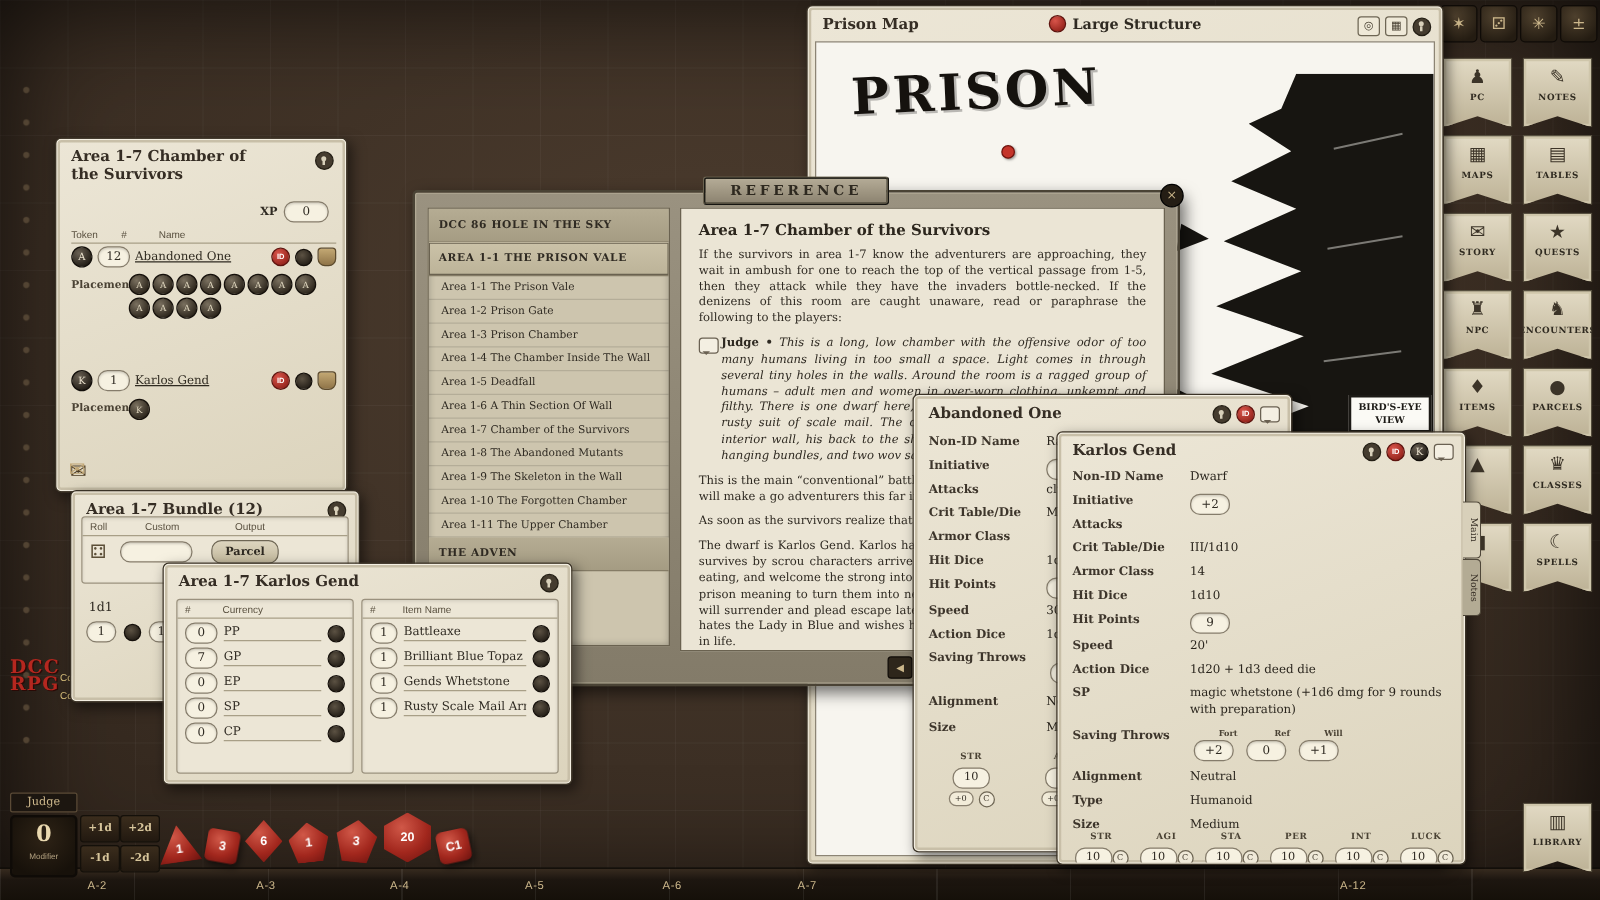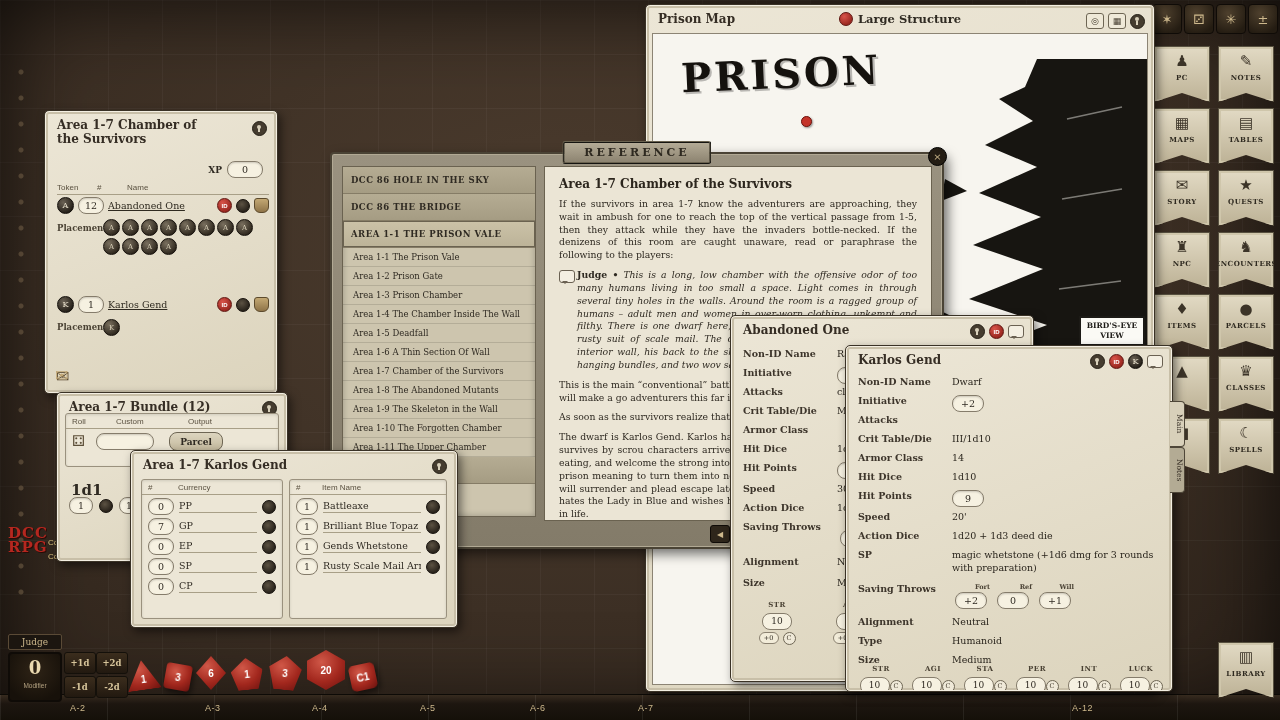--- a/index.html
+++ b/index.html
@@ -377,21 +377,20 @@
     <span class="placelab" style="position:absolute;left:12px;top:211px;">Placement:</span>
     <span class="ptoken" style="position:absolute;left:58px;top:208px;">K</span>
     <span style="position:absolute;left:10px;bottom:8px;font-size:16px;color:#c2a877;text-shadow:1px 1px 0 #4a3a22;">✉</span>
   </div>
 
   <div id="reference">
     <div id="ref-plaque">REFERENCE</div>
     <div id="ref-close">×</div>
     <div id="ref-nav">
       <div class="nav-item hdr">DCC 86 HOLE IN THE SKY</div>
-      <div class="nav-item hdr">DCC 86 THE BRIDGE</div>
       <div class="nav-item hdr sel">AREA 1-1 THE PRISON VALE</div>
       <div class="nav-item">Area 1-1 The Prison Vale</div>
       <div class="nav-item">Area 1-2 Prison Gate</div>
       <div class="nav-item">Area 1-3 Prison Chamber</div>
       <div class="nav-item">Area 1-4 The Chamber Inside The Wall</div>
       <div class="nav-item">Area 1-5 Deadfall</div>
       <div class="nav-item">Area 1-6 A Thin Section Of Wall</div>
       <div class="nav-item">Area 1-7 Chamber of the Survivors</div>
       <div class="nav-item">Area 1-8 The Abandoned Mutants</div>
       <div class="nav-item">Area 1-9 The Skeleton in the Wall</div>
@@ -422,21 +421,21 @@
         <span style="width:44px;">Roll</span>
         <span style="width:72px;">Custom</span>
         <span style="flex:1;">Output</span>
       </div>
       <div class="prow">
         <span style="font-size:15px;line-height:1;color:#5c4f38;">⚃</span>
         <span class="pill" style="min-width:56px;margin-left:6px;"></span>
         <span class="parcelbtn" style="margin-left:10px;">Parcel</span>
       </div>
     </div>
-    <span style="position:absolute;left:14px;top:88px;font-size:15px;font-weight:bold;">1d1</span>
+    <span style="position:absolute;left:14px;top:88px;font-size:10px;font-weight:normal;">1d1</span>
     <div style="position:absolute;left:12px;top:104px;display:flex;align-items:center;gap:6px;">
       <span class="pill" style="min-width:22px;">1</span>
       <span class="dotbt"></span>
       <span class="pill" style="min-width:18px;">1</span>
       <span style="font-size:9px;white-space:nowrap;">[24d6</span>
     </div>
   </div>
 
   <div class="window" style="left:130px;top:450px;width:326px;height:176px;">
     <div class="wtitle">Area 1-7 Karlos Gend</div>
@@ -623,21 +622,21 @@
     <div class="frow" style="top:165px;">
         <span class="flab">Speed</span>
         <span class="fval">20'</span>
       </div>
     <div class="frow" style="top:184px;">
         <span class="flab">Action Dice</span>
         <span class="fval">1d20 + 1d3 deed die</span>
       </div>
     <div class="frow" style="top:203px;">
         <span class="flab">SP</span>
-        <span class="fval" style="line-height:1.35;">magic whetstone (+1d6 dmg for 3 rounds with preparation)</span>
+        <span class="fval" style="line-height:1.35;">magic whetstone (+1d6 dmg for 9 rounds with preparation)</span>
       </div>
     <div class="frow" style="top:237px;">
       <span class="flab">Saving Throws</span>
       <span class="savegrp"><span class="savelab">Fort</span><span class="pill">+2</span></span>
       <span class="savegrp"><span class="savelab">Ref</span><span class="pill">0</span></span>
       <span class="savegrp"><span class="savelab">Will</span><span class="pill">+1</span></span>
     </div>
     <div class="frow" style="top:270px;">
         <span class="flab">Alignment</span>
         <span class="fval">Neutral</span>

